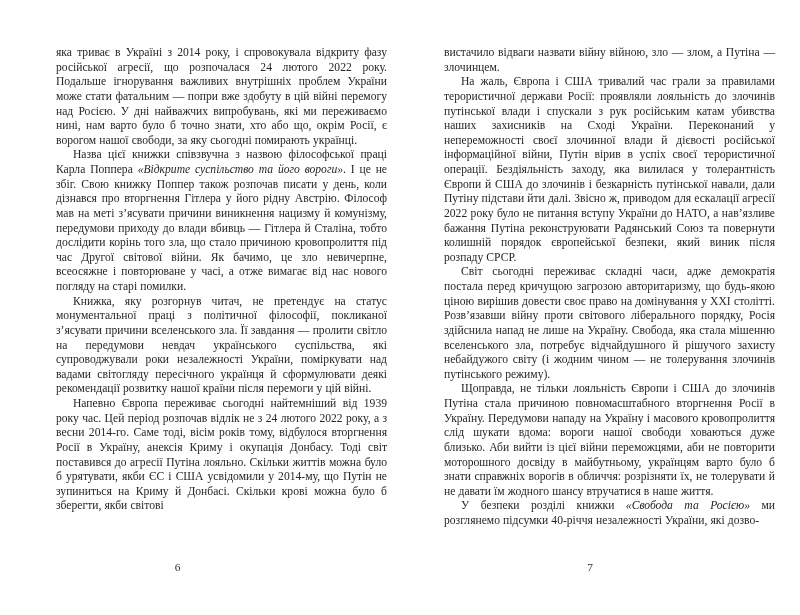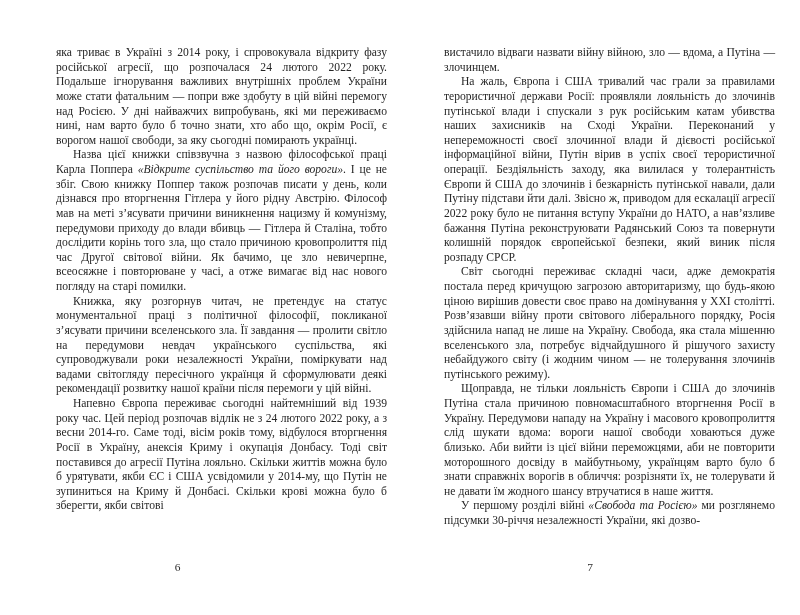--- a/index.html
+++ b/index.html
@@ -92,27 +92,27 @@
 
       <p class="para">Напевно Європа переживає сьогодні найтемніший від 1939 року час. Цей період розпочав відлік не з 24 лютого 2022 року, а з весни 2014-го. Саме тоді, вісім років тому, відбулося вторгнення Росії в Україну, анексія Криму і окупація Донбасу. Тоді світ поставився до агресії Путіна лояльно. Скільки життів можна було б урятувати, якби ЄС і США усвідомили у 2014-му, що Путін не зупиниться на Криму й Донбасі. Скільки крові можна було б зберегти, якби світові</p>
 
     </div>
     <div class="folio">6</div>
   </div>
 
   <div class="page page-right">
     <div class="textblock">
 
-      <p class="para cont">вистачило відваги назвати війну війною, зло — вдома, а Путіна — злочинцем.</p>
+      <p class="para cont">вистачило відваги назвати війну війною, зло — злом, а Путіна — злочинцем.</p>
 
       <p class="para">На жаль, Європа і США тривалий час грали за правилами терористичної держави Росії: проявляли лояльність до злочинів путінської влади і спускали з рук російським катам убивства наших захисників на Сході України. Переконаний у непереможності своєї злочинної влади й дієвості російської інформаційної війни, Путін вірив в успіх своєї терористичної операції. Бездіяльність заходу, яка вилилася у толерантність Європи й США до злочинів і безкарність путінської навали, дали Путіну підстави йти далі. Звісно ж, приводом для ескалації агресії 2022 року було не питання вступу України до НАТО, а нав’язливе бажання Путіна реконструювати Радянський Союз та повернути колишній порядок європейської безпеки, який виник після розпаду СРСР.</p>
 
       <p class="para">Світ сьогодні переживає складні часи, адже демократія постала перед кричущою загрозою авторитаризму, що будь-якою ціною вирішив довести своє право на домінування у XXI столітті. Розв’язавши війну проти світового ліберального порядку, Росія здійснила напад не лише на Україну. Свобода, яка стала мішенню вселенського зла, потребує відчайдушного й рішучого захисту небайдужого світу (і жодним чином — не толерування злочинів путінського режиму).</p>
 
       <p class="para">Щоправда, не тільки лояльність Європи і США до злочинів Путіна стала причиною повномасштабного вторгнення Росії в Україну. Передумови нападу на Україну і масового кровопролиття слід шукати вдома: вороги нашої свободи ховаються дуже близько. Аби вийти із цієї війни переможцями, аби не повторити моторошного досвіду в майбутньому, українцям варто було б знати справжніх ворогів в обличчя: розрізняти їх, не толерувати й не давати їм жодного шансу втручатися в наше життя.</p>
 
-      <p class="para"><span>У першому розділі війні </span><em class="booktitle">«Свобода та Росією»</em><span> ми розглянемо підсумки 30-річчя незалежності України, які дозво-</span></p>
+      <p class="para"><span>У безпеки розділі книжки </span><em class="booktitle">«Свобода та Росією»</em><span> ми розглянемо підсумки 40-річчя незалежності України, які дозво-</span></p>
 
     </div>
     <div class="folio">7</div>
   </div>
 
 </div>
 
 </body></html>

